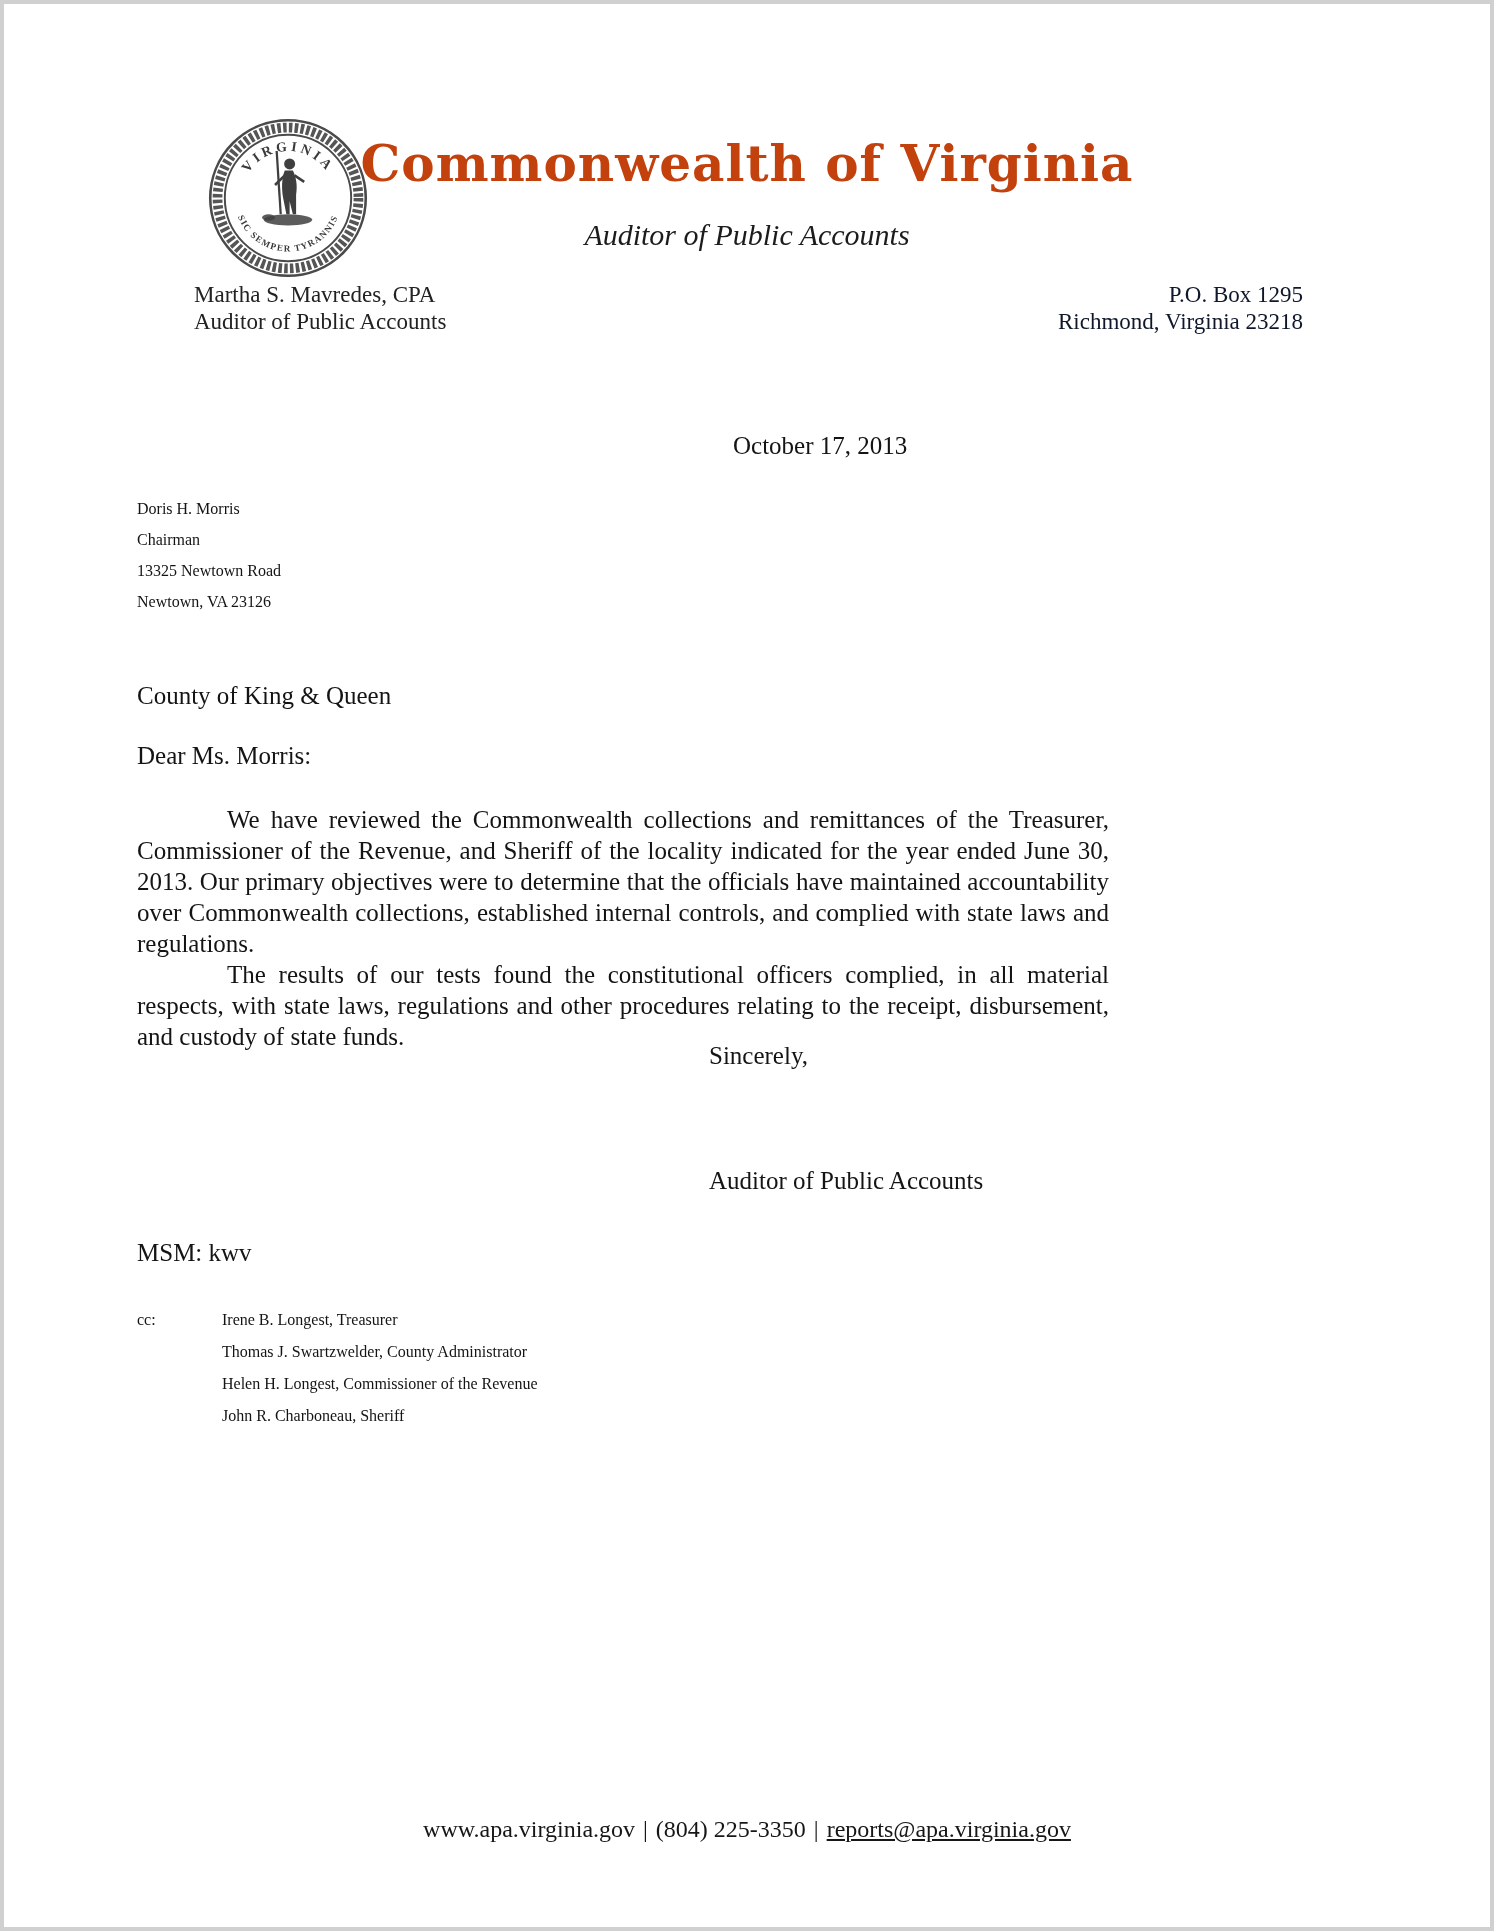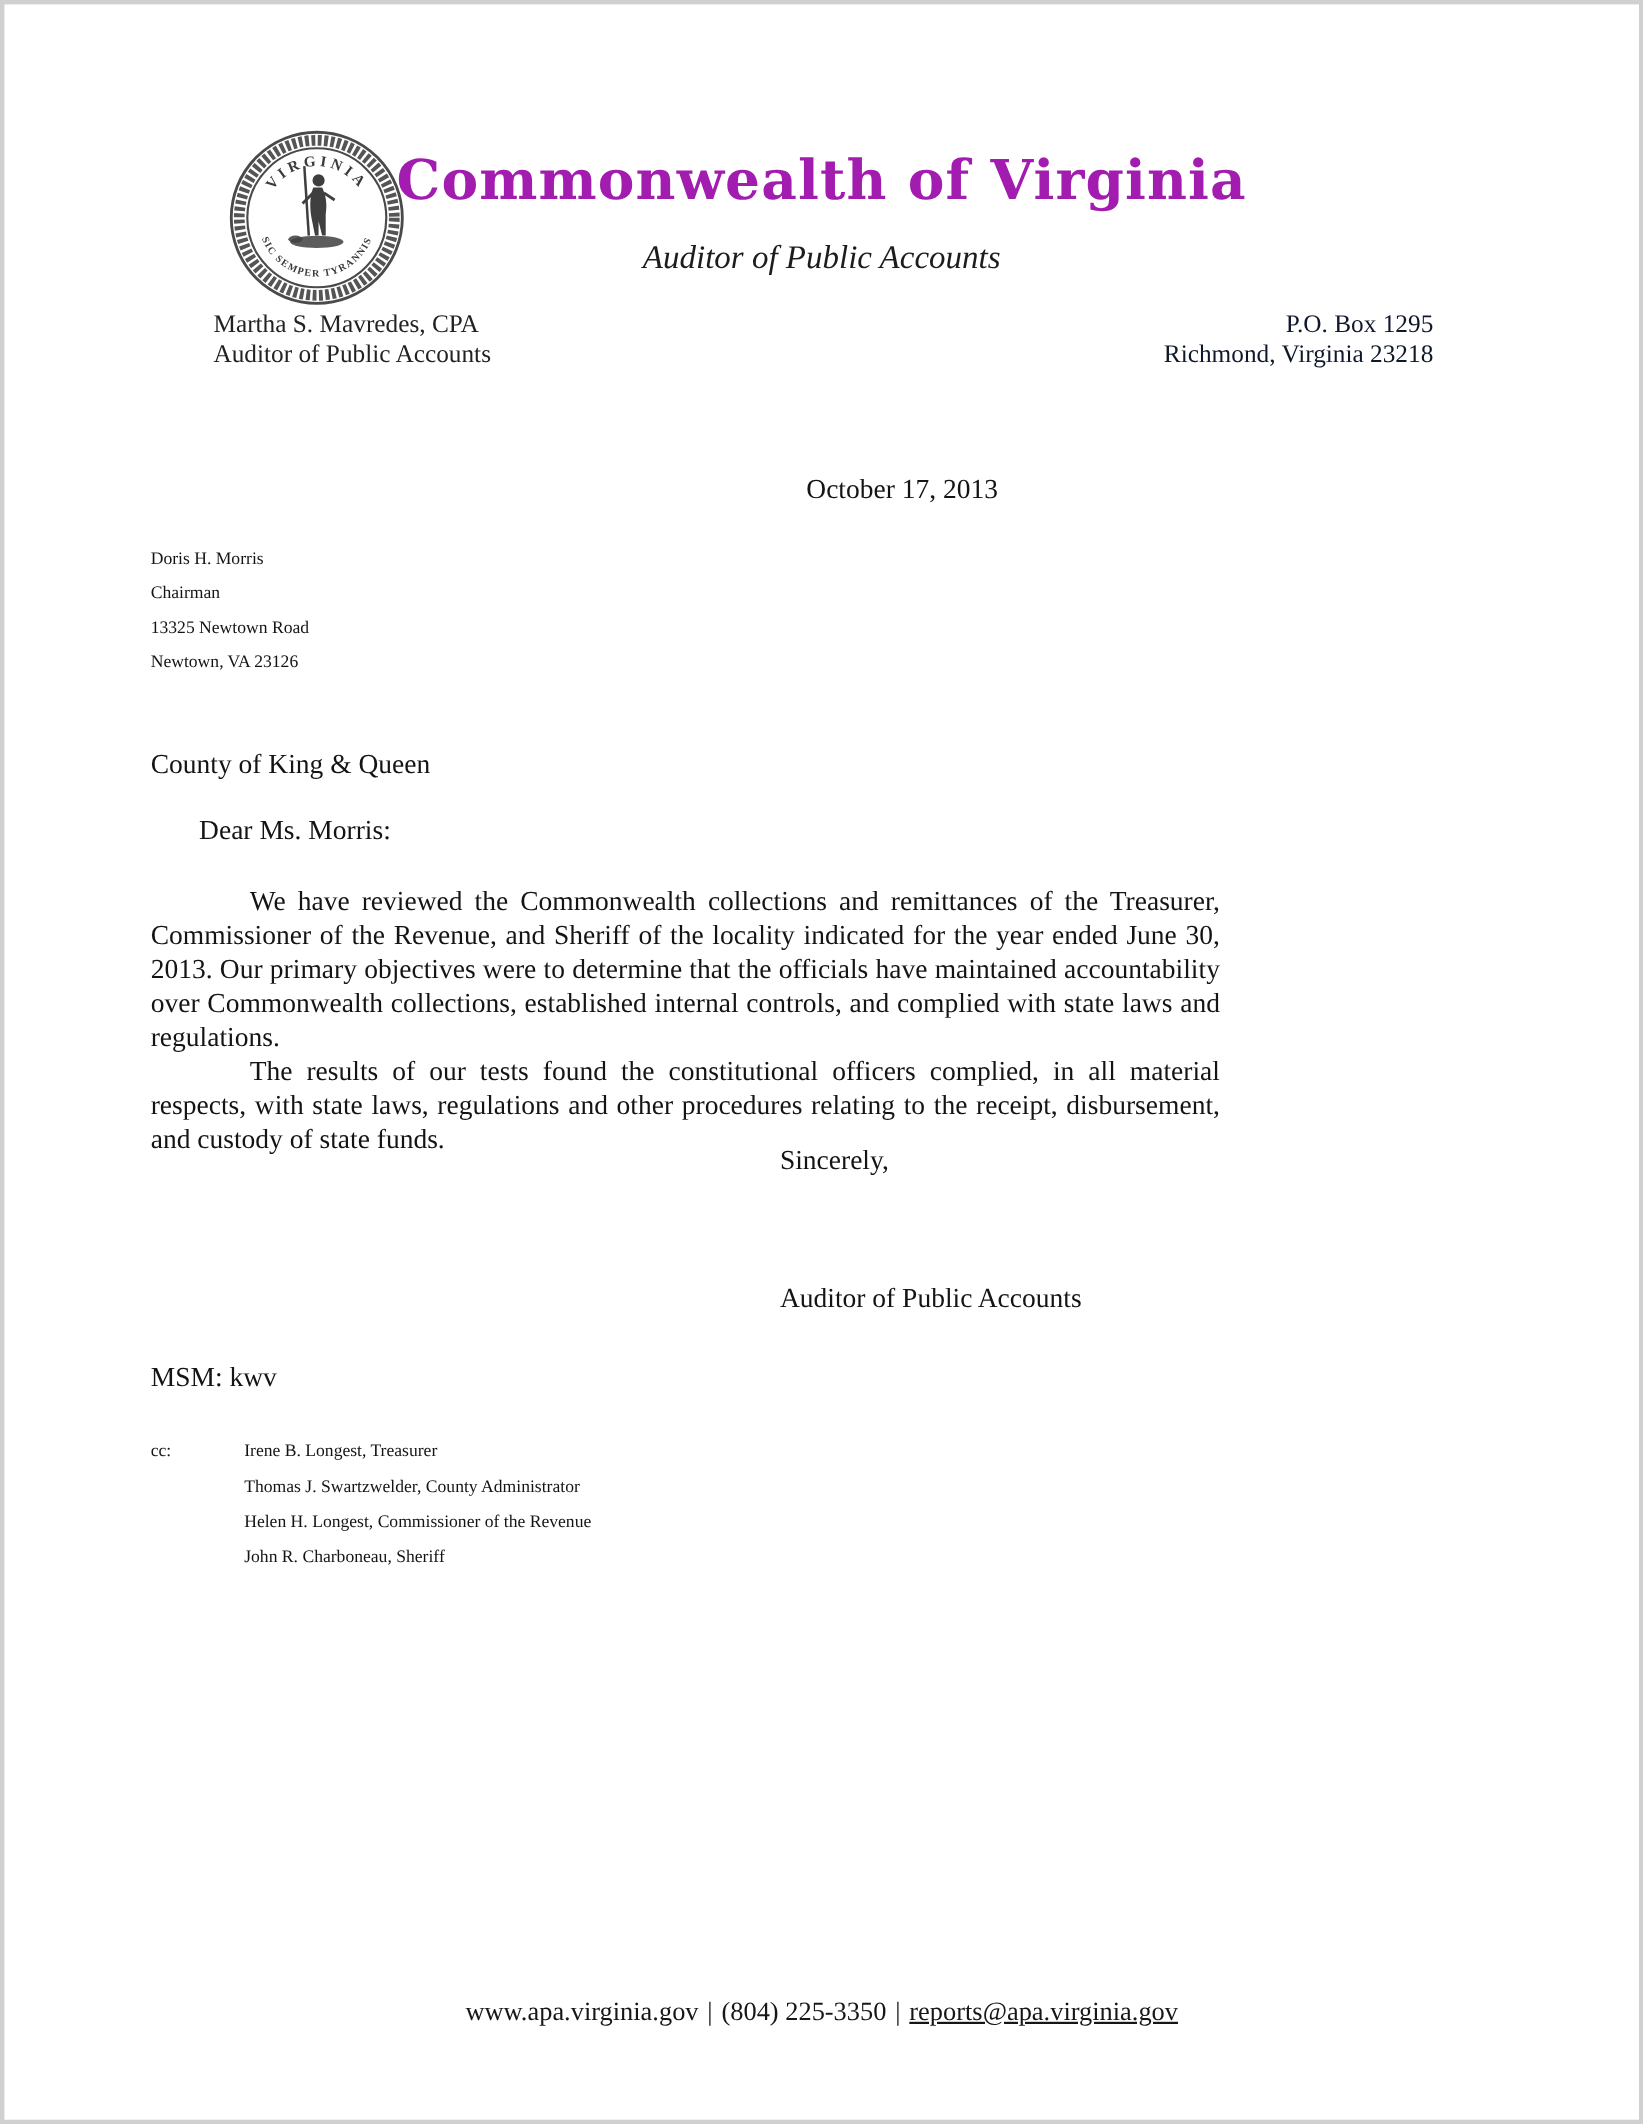--- a/index.html
+++ b/index.html
@@ -29,21 +29,21 @@
   .org-title {
     position: absolute;
     left: 0;
     top: 130px;
     width: 100%;
     text-align: center;
     font-family: "DejaVu Serif", "Liberation Serif", serif;
     font-size: 50px;
     font-weight: 700;
     letter-spacing: 1px;
-    color: #a21caf;
+    color: #c2410c;
   }
   .org-subtitle {
     position: absolute;
     left: 0;
     top: 214px;
     width: 100%;
     text-align: center;
     font-size: 30px;
     font-style: italic;
     color: #1c1c1c;
@@ -83,21 +83,20 @@
     position: absolute;
     left: 133px;
     top: 678px;
     font-size: 25px;
   }
   .salutation-line {
     position: absolute;
     left: 133px;
     top: 738px;
     font-size: 25px;
-    margin-left: 44px;
   }
   .body-para {
     position: absolute;
     left: 133px;
     width: 972px;
     font-size: 25px;
     line-height: 31px;
     text-align: justify;
     text-indent: 90px;
   }

